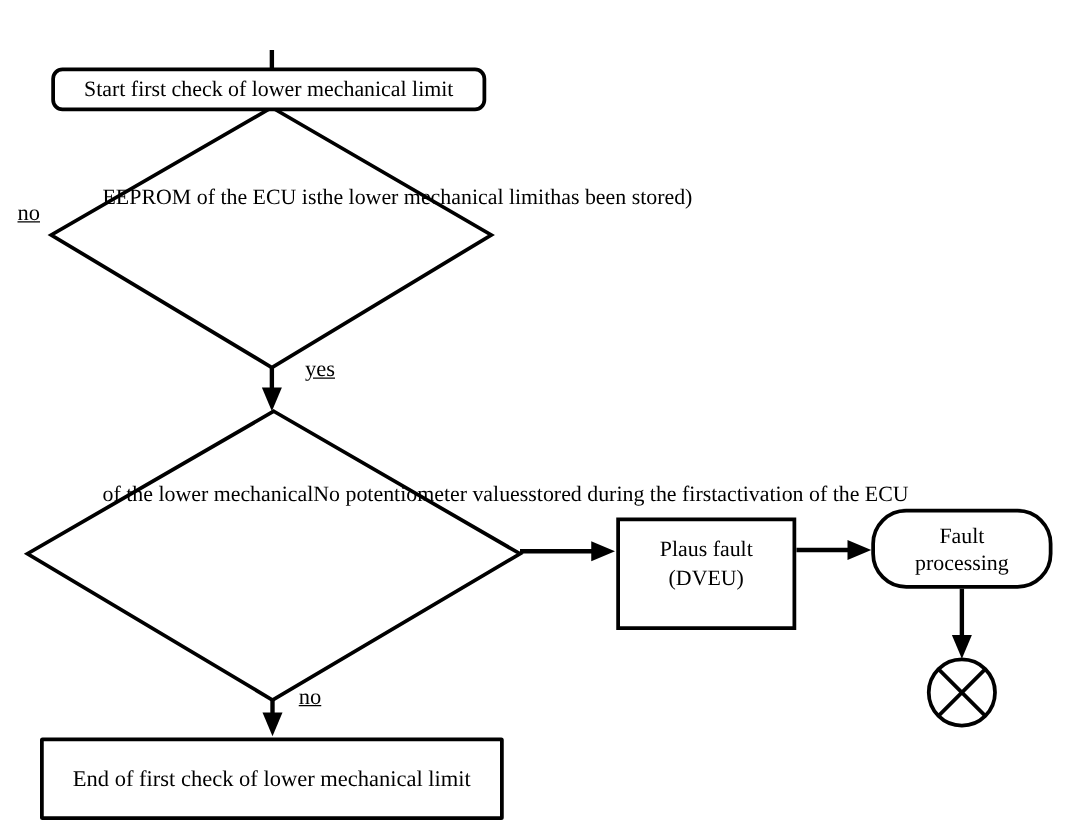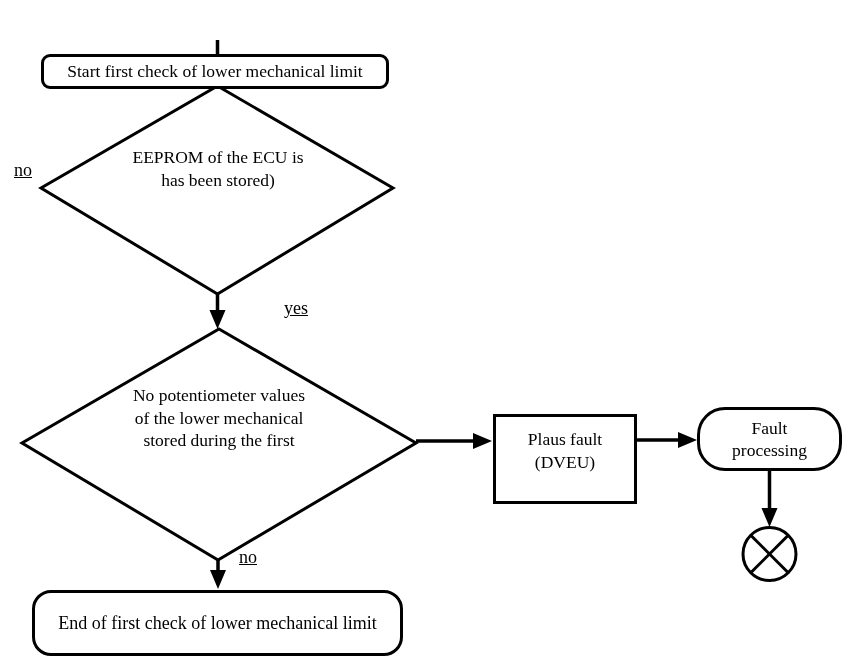--- a/index.html
+++ b/index.html
@@ -17,33 +17,33 @@
 
   .node{
     position:absolute; box-sizing:border-box; background:var(--bg);
     border:3px solid var(--line);
     display:flex; flex-direction:column; align-items:center; justify-content:center;
     text-align:center;
   }
   .terminator-start{ left:41px; top:6px; width:348px; height:35px; border-radius:9px; font-size:17.5px;margin-top:48px; }
   .process-plaus{ left:493px; top:414px; width:144px; height:90px; justify-content:flex-start; padding-top:11px; font-size:17.5px; line-height:23px; }
   .process-fault{ left:697px; top:407px; width:145px; height:64px; font-size:17.5px; line-height:22px;border-radius:28px; }
-  .terminator-end{ left:32px; top:590px; width:371px; height:66px; border-radius:19px; font-size:18px; white-space:nowrap; }
+  .terminator-end{ left:32px; top:590px; width:371px; height:66px; border-radius:2px; font-size:18px; white-space:nowrap; }
 
   .diamond-text{
     position:absolute; text-align:center; font-size:17.5px;
-    display:flex; flex-direction:column; align-items:center;
+    display:flex; flex-direction:row; align-items:center;
   }
   .diamond-text div{ white-space:nowrap; }
   .d1-text{ left:82px; top:146px; width:272px; line-height:23px; }
   .d2-text{ left:82px; top:384px; width:274px; line-height:22.5px; }
 
   .edge-label{ position:absolute; font-size:18px;text-decoration:underline; }
   .lbl-no1{ left:14px; top:160px; }
-  .lbl-yes{ left:244px; top:298px;margin-left:40px; }
+  .lbl-yes{ left:244px; top:285px; }
   .lbl-no2{ left:239px; top:547px; }
 </style>
 </head>
 <body>
 
 <div id="canvas">
 
   <svg id="shapes" width="864" height="664" viewBox="0 0 864 664">
 
     <line x1="217.5" y1="40" x2="217.5" y2="88" stroke-width="3.5"></line>
@@ -71,27 +71,29 @@
     <line x1="751" y1="535.5" x2="788" y2="572.5" stroke-width="3"></line>
     <line x1="788" y1="535.5" x2="751" y2="572.5" stroke-width="3"></line>
   </svg>
 
   <div class="node terminator-start">
     <div>Start first check of lower mechanical limit</div>
   </div>
 
   <div class="diamond-text d1-text">
     <div>EEPROM of the ECU is</div>
+    <div>the lower mechanical limit</div>
     <div>has been stored)</div>
   </div>
 
   <div class="diamond-text d2-text">
+    <div>of the lower mechanical</div>
     <div>No potentiometer values</div>
-    <div>of the lower mechanical</div>
     <div>stored during the first</div>
+    <div>activation of the ECU</div>
   </div>
 
   <div class="node process-plaus">
     <div>Plaus fault</div>
     <div>(DVEU)</div>
   </div>
 
   <div class="node process-fault">
     <div>Fault</div>
     <div>processing</div>

